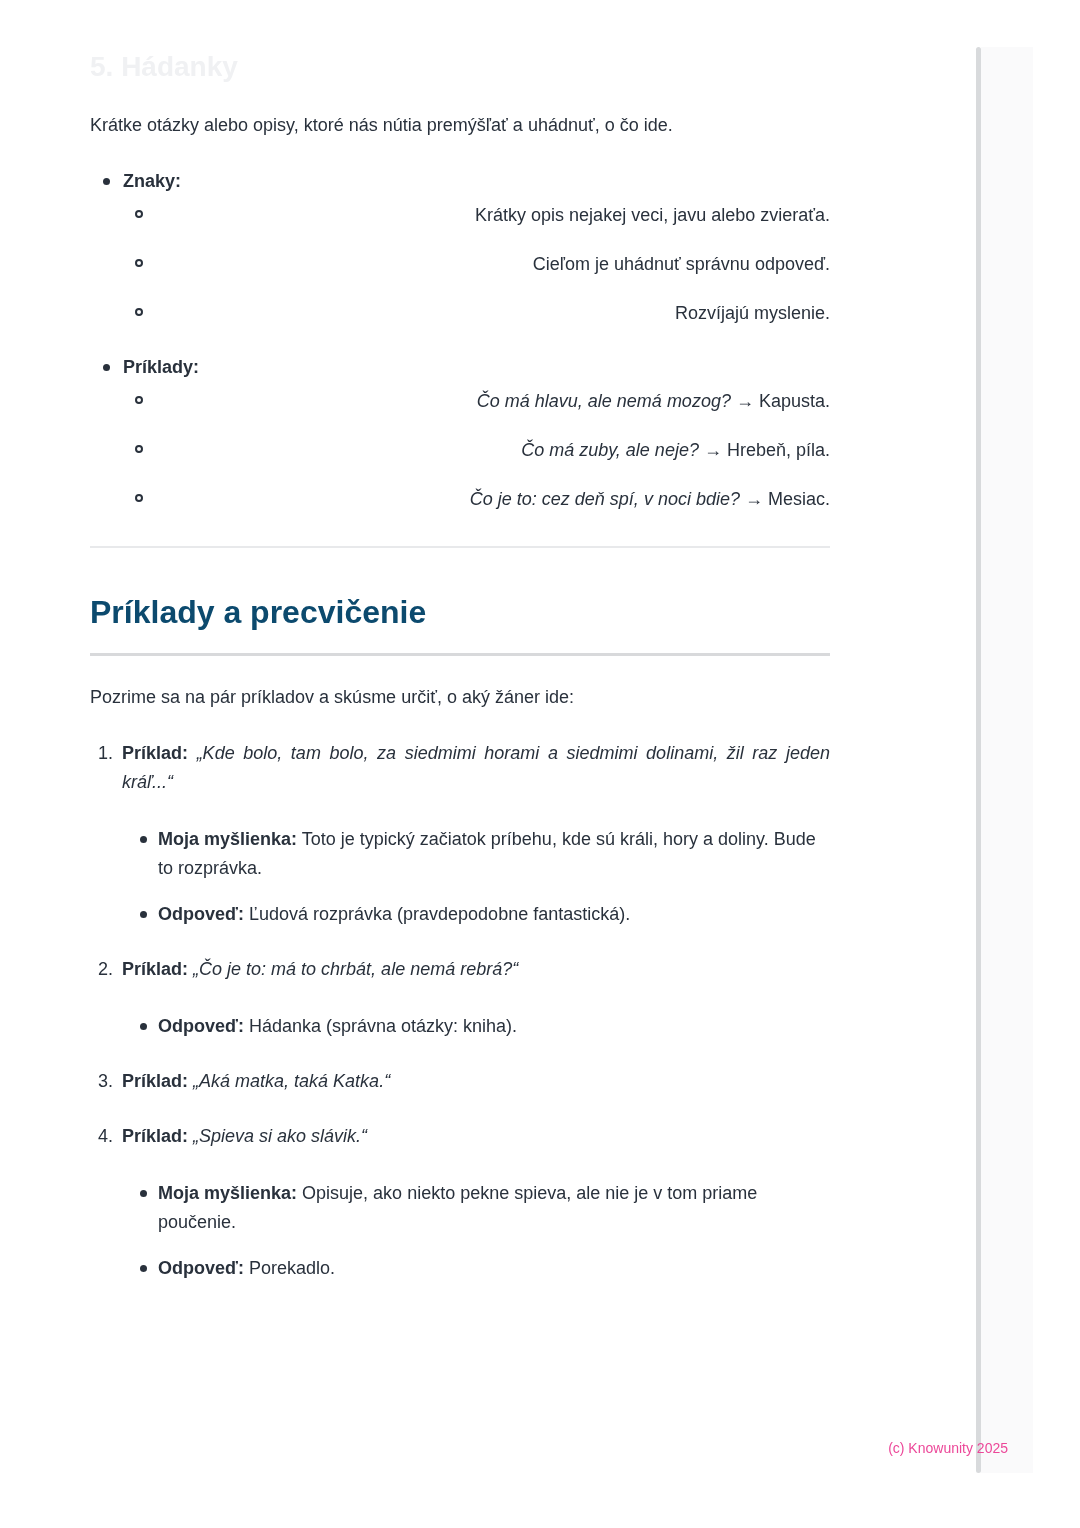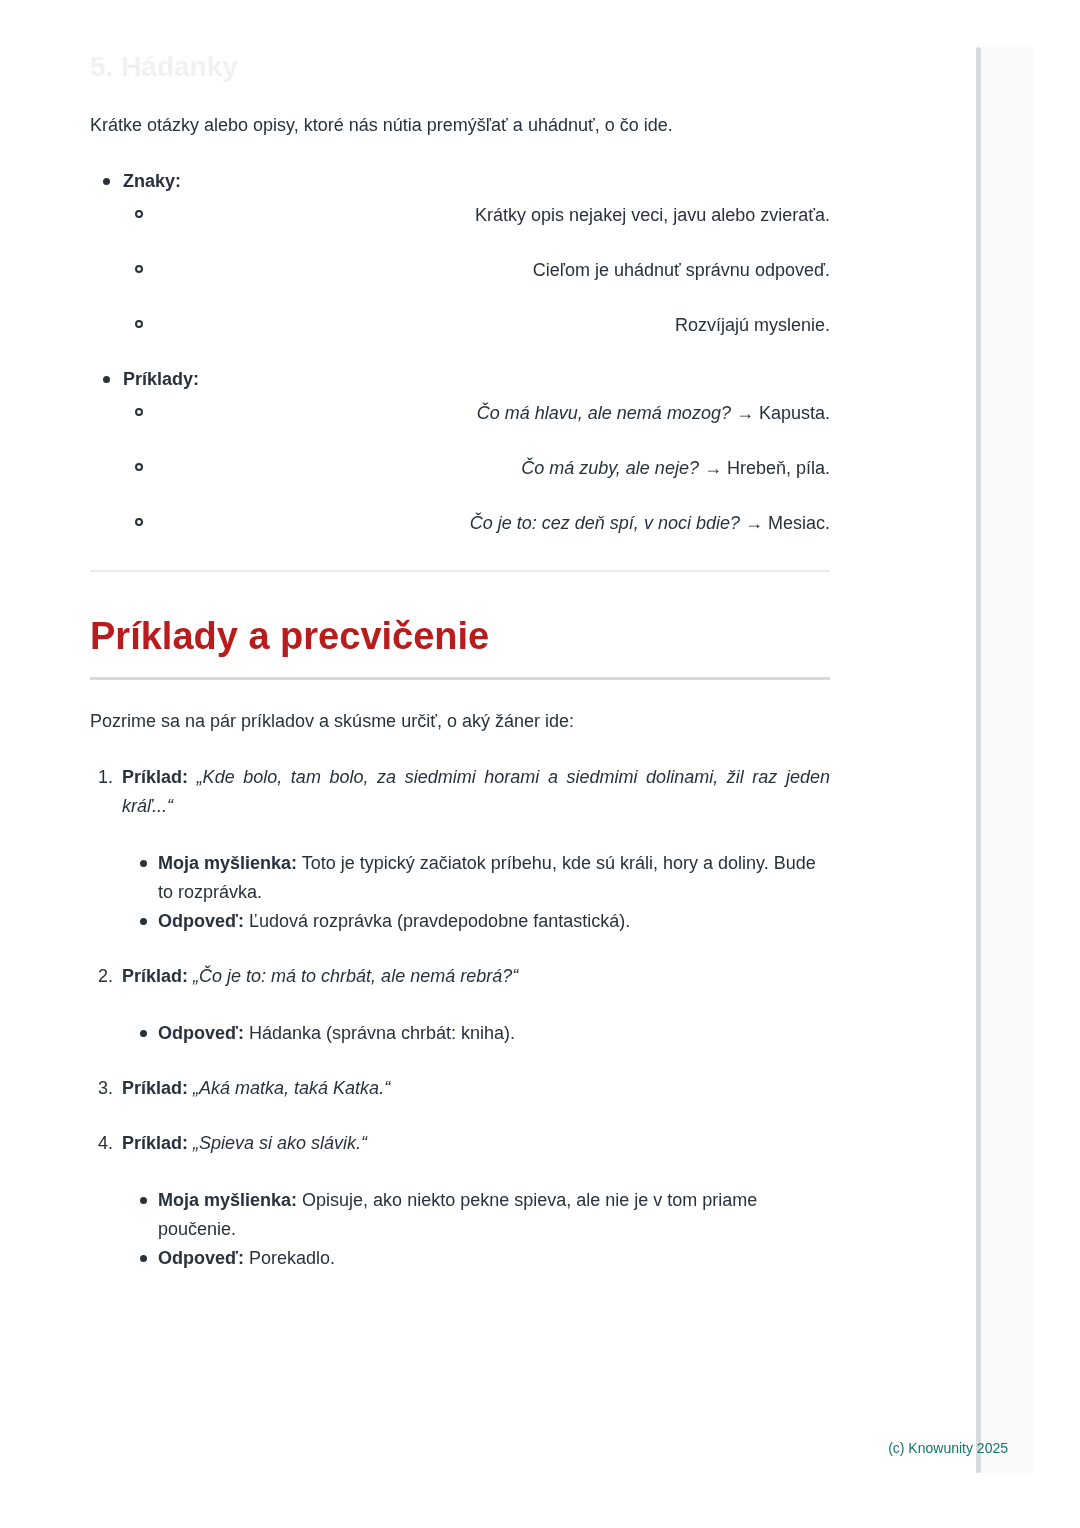--- a/index.html
+++ b/index.html
@@ -46,59 +46,59 @@
   .l1:not(:first-child) { margin-top: 25px; }
   .dot1 {
     position: absolute;
     left: 13px; top: 11px;
     width: 7px; height: 7px;
     border-radius: 50%;
     background: #29313c;
   }
   
   .l2wrap { margin-top: 0; text-align: right; }
-  .l2item { position: relative; padding-left: 34px; margin-top: 26px; }
+  .l2item { position: relative; padding-left: 34px; margin-top: 20px; }
   .l2item:first-child { margin-top: 5px; }
   .circle2 {
     position: absolute;
     left: 12px; top: 9px;
     width: 8px; height: 8px;
     border: 2px solid #29313c;
     border-radius: 50%;
     box-sizing: border-box;
   }
 
   hr.sep {
     border: none;
     border-top: 2px solid #e8e9eb;
     margin: 32px 0 0 0;
   }
   h2.section-h2 {
     margin: 45px 0 0 0;
-    font-size: 38px;
+    font-size: 32px;
     line-height: 38px;
     font-weight: 700;
-    color: #b91c1c;
+    color: #0c4a6e;
   }
   hr.h2-rule {
     border: none;
     border-top: 3px solid #d8d9db;
     margin: 22px 0 0 0;
   }
 
   
   .examples { margin-top: 27px; }
   .example { margin-top: 26px; }
   .example:first-child { margin-top: 27px; }
   .ex-line { position: relative; margin: 0; padding-left: 32px; }
   .ex-line.justify { text-align: justify; }
   .ex-num { position: absolute; left: 8px; top: 0; }
   .ex-sub { margin-top: 28px; }
   .sub-item { position: relative; padding-left: 68px; }
-  .sub-item + .sub-item { }
+  .sub-item + .sub-item { margin-top: 17px; }
   .dot2 {
     position: absolute;
     left: 50px; top: 11px;
     width: 7px; height: 7px;
     border-radius: 50%;
     background: #29313c;
   }
   .sub-item p { margin: 0; }
 
   
@@ -115,21 +115,21 @@
     border-radius: 3px;
     background: #d8dadc;
   }
 
   .footer-credit {
     position: absolute;
     top: 1438px;
     right: 72px;
     font-size: 14px;
     line-height: 20px;
-    color: #0f766e;
+    color: #ec4899;
   }
 </style>
 </head>
 <body>
 
 <div class="page">
   <div class="content">
 
     <h3 class="faded-h3">5. Hádanky</h3>
 
@@ -217,21 +217,21 @@
         <p class="ex-line">
           <span class="ex-num">2.</span>
           <span class="bold">Príklad:</span>
           <span class="italic">„Čo je to: má to chrbát, ale nemá rebrá?“</span>
         </p>
         <div class="ex-sub">
           <div class="sub-item">
             <span class="dot2"></span>
             <p>
               <span class="bold">Odpoveď:</span>
-              <span>Hádanka (správna chrbát: kniha).</span>
+              <span>Hádanka (správna otázky: kniha).</span>
             </p>
           </div>
         </div>
       </div>
 
       <div class="example">
         <p class="ex-line">
           <span class="ex-num">3.</span>
           <span class="bold">Príklad:</span>
           <span class="italic">„Aká matka, taká Katka.“</span>

